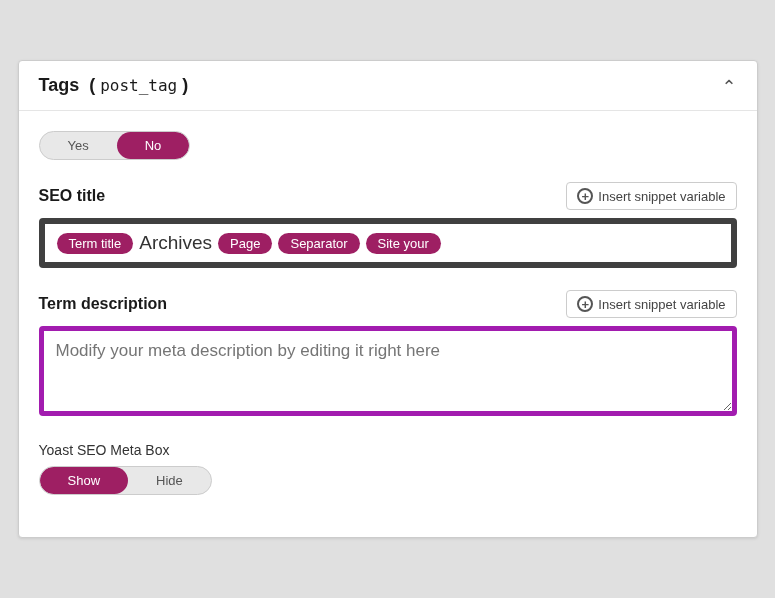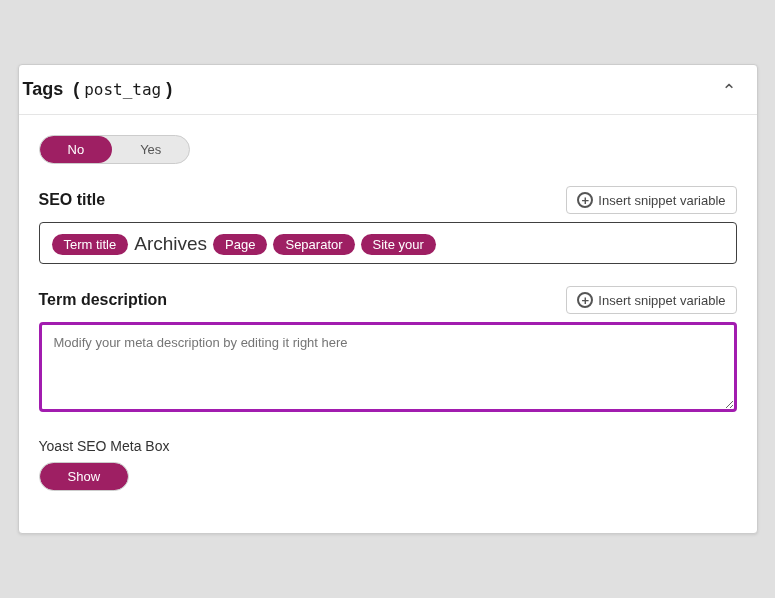--- a/index.html
+++ b/index.html
@@ -16,21 +16,21 @@
       border: 1px solid #ccc;
       border-radius: 4px;
       width: 740px;
       padding: 0;
       box-shadow: 0 1px 3px rgba(0,0,0,0.1);
     }
     .card-header {
       display: flex;
       justify-content: space-between;
       align-items: flex-end;
-      padding: 14px 20px 14px 4px;
+      padding: 14px 20px 14px 20px;
       border-bottom: 1px solid #e5e5e5;
     }
     .card-header-title {
       font-size: 18px;
       font-weight: 600;
       color: #1a1a1a;
     }
     .card-header-title code {
       font-family: monospace;
       font-size: 16px;
@@ -125,49 +125,49 @@
       border: 2px solid #555;
       display: inline-flex;
       align-items: center;
       justify-content: center;
       font-size: 13px;
       line-height: 1;
       color: #555;
       font-weight: bold;
     }
     .seo-title-field {
-      border: 1px solid #404040;
+      border: 6px solid #404040;
       border-radius: 4px;
       padding: 8px 12px;
       min-height: 42px;
       display: flex;
-      align-items: flex-end;
+      align-items: center;
       flex-wrap: wrap;
       gap: 6px;
     }
     .tag-pill {
       background: #9e1f63;
       color: #fff;
       border-radius: 20px;
       padding: 3px 12px;
       font-size: 13px;
       font-weight: 500;
       cursor: default;
     }
     .tag-text {
       font-size: 19px;
       color: #333;
     }
     .meta-textarea {
-      border: 3px solid #a21caf;
+      border: 5px solid #a21caf;
       border-radius: 4px;
       width: 100%;
       min-height: 90px;
       padding: 10px 12px;
-      font-size: 13px;
+      font-size: 17px;
       color: #999;
       resize: vertical;
       outline: none;
       font-family: inherit;
     }
     .yoast-label {
       font-size: 14px;
       font-weight: 400;
       color: #333;
       margin-bottom: 8px;
@@ -205,22 +205,22 @@
       <span>Tags</span>
       &nbsp;( <code>post_tag</code> )
     </span>
     <span class="chevron-up">⌃</span>
   </div>
 
   <div class="card-body">
 
     <div class="section">
       <div class="toggle-group">
+        <button class="toggle-btn">Yes</button>
         <button class="toggle-btn active-no">No</button>
-        <button class="toggle-btn">Yes</button>
       </div>
     </div>
 
     <div class="section">
       <div class="section-row">
         <span class="section-title">SEO title</span>
         <button class="insert-btn">
           <span class="plus-circle">+</span>
           <span>Insert snippet variable</span>
         </button>
@@ -242,17 +242,18 @@
           <span>Insert snippet variable</span>
         </button>
       </div>
       <textarea class="meta-textarea" placeholder="Modify your meta description by editing it right here" style=""></textarea>
     </div>
 
     <div class="section">
       <div class="yoast-label">Yoast SEO Meta Box</div>
       <div class="show-hide-group">
         <button class="sh-btn active-show">Show</button>
+        <button class="sh-btn">Hide</button>
       </div>
     </div>
 
   </div>
 </div>
 
 </body></html>

